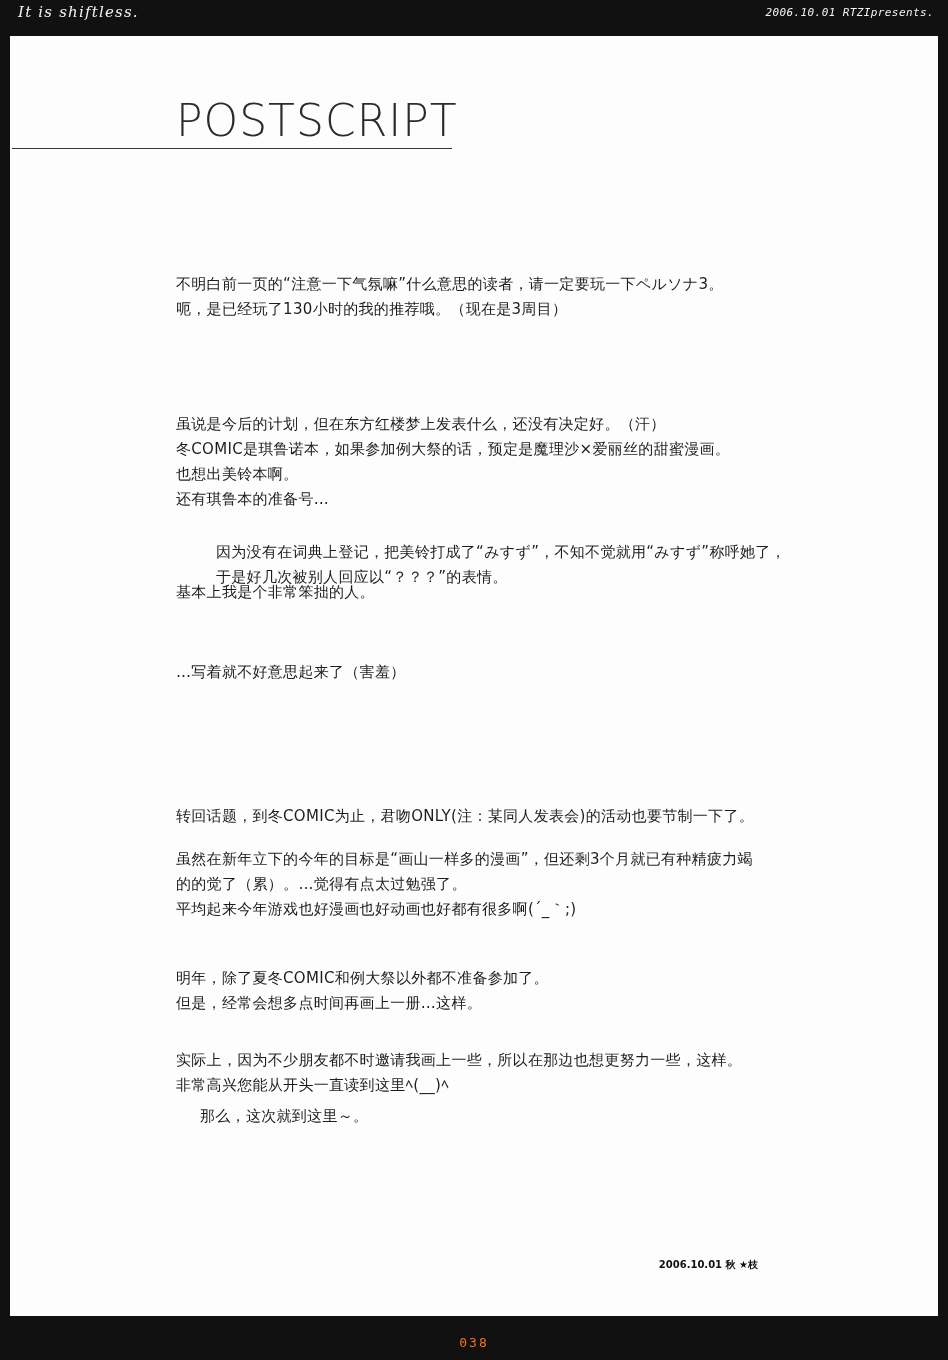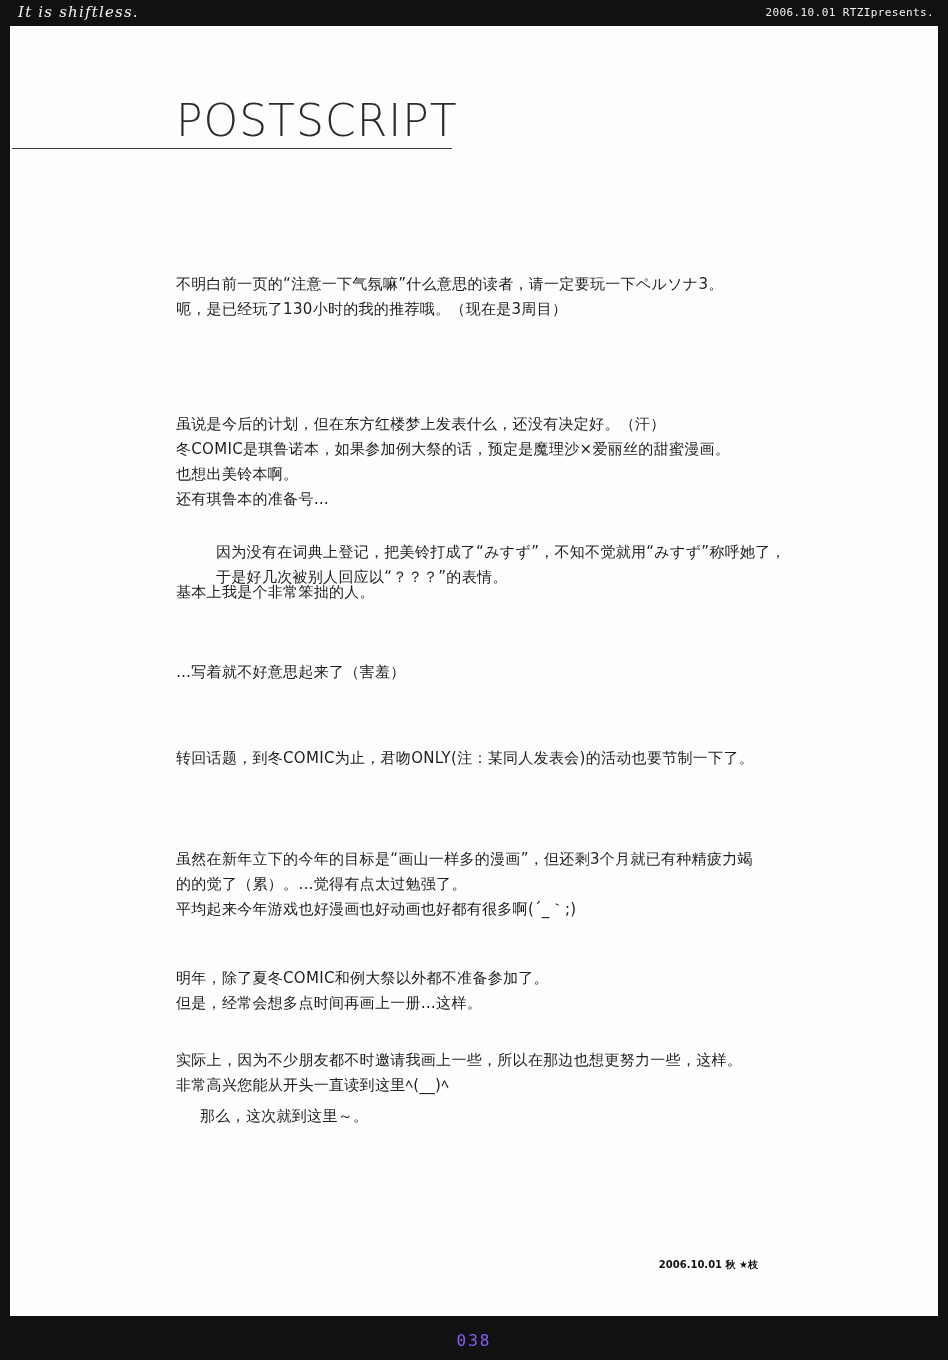--- a/index.html
+++ b/index.html
@@ -24,21 +24,21 @@
     width: 928px;
     height: 1290px;
     background: #fdfdfd;
   }
   
   .header-bar {
     position: absolute;
     left: 0;
     top: 0;
     width: 948px;
-    height: 25px;
+    height: 36px;
     background: #111111;
     color: #efefef;
   }
   .header-left {
     position: absolute;
     left: 18px;
     top: 3px;
     font-family: "DejaVu Serif", serif;
     font-style: italic;
     font-size: 15px;
@@ -48,39 +48,40 @@
   }
   .header-right {
     position: absolute;
     right: 14px;
     top: 6px;
     font-family: "DejaVu Sans Mono", monospace;
     font-size: 11px;
     letter-spacing: 0.4px;
     color: #f2f2f2;
     white-space: nowrap;
+    font-style: italic;
   }
   
   .footer-bar {
     position: absolute;
     left: 0;
     bottom: 0;
     width: 948px;
     height: 44px;
     background: #111111;
   }
   .footer-page {
     position: absolute;
     left: 0;
     bottom: 10px;
     width: 948px;
     text-align: center;
     font-family: "DejaVu Sans Mono", monospace;
-    font-size: 16px;
-    color: #8b5cf6;
+    font-size: 13px;
+    color: #f97316;
     letter-spacing: 2px;
   }
   
   .title {
     position: absolute;
     left: 176px;
     top: 95px;
     font-family: "DejaVu Sans", sans-serif;
     font-weight: 300;
     font-size: 44px;
@@ -118,21 +119,21 @@
     font-weight: bold;
     font-size: 10px;
     color: #111111;
     white-space: nowrap;
   }
   .blk1 { top: 272px; }
   .blk2 { top: 412px; }
   .blk3 { top: 540px; margin-left: 40px; }
   .blk4 { top: 580px; }
   .blk5 { top: 660px; }
-  .blk6 { top: 746px; }
+  .blk6 { top: 804px; }
   .blk7 { top: 847px; }
   .blk8 { top: 966px; }
   .blk9 { top: 1048px; }
   .blk10 { top: 1104px; margin-left: 24px; }
 </style>
 </head>
 <body>
 
 <div class="page">
 

